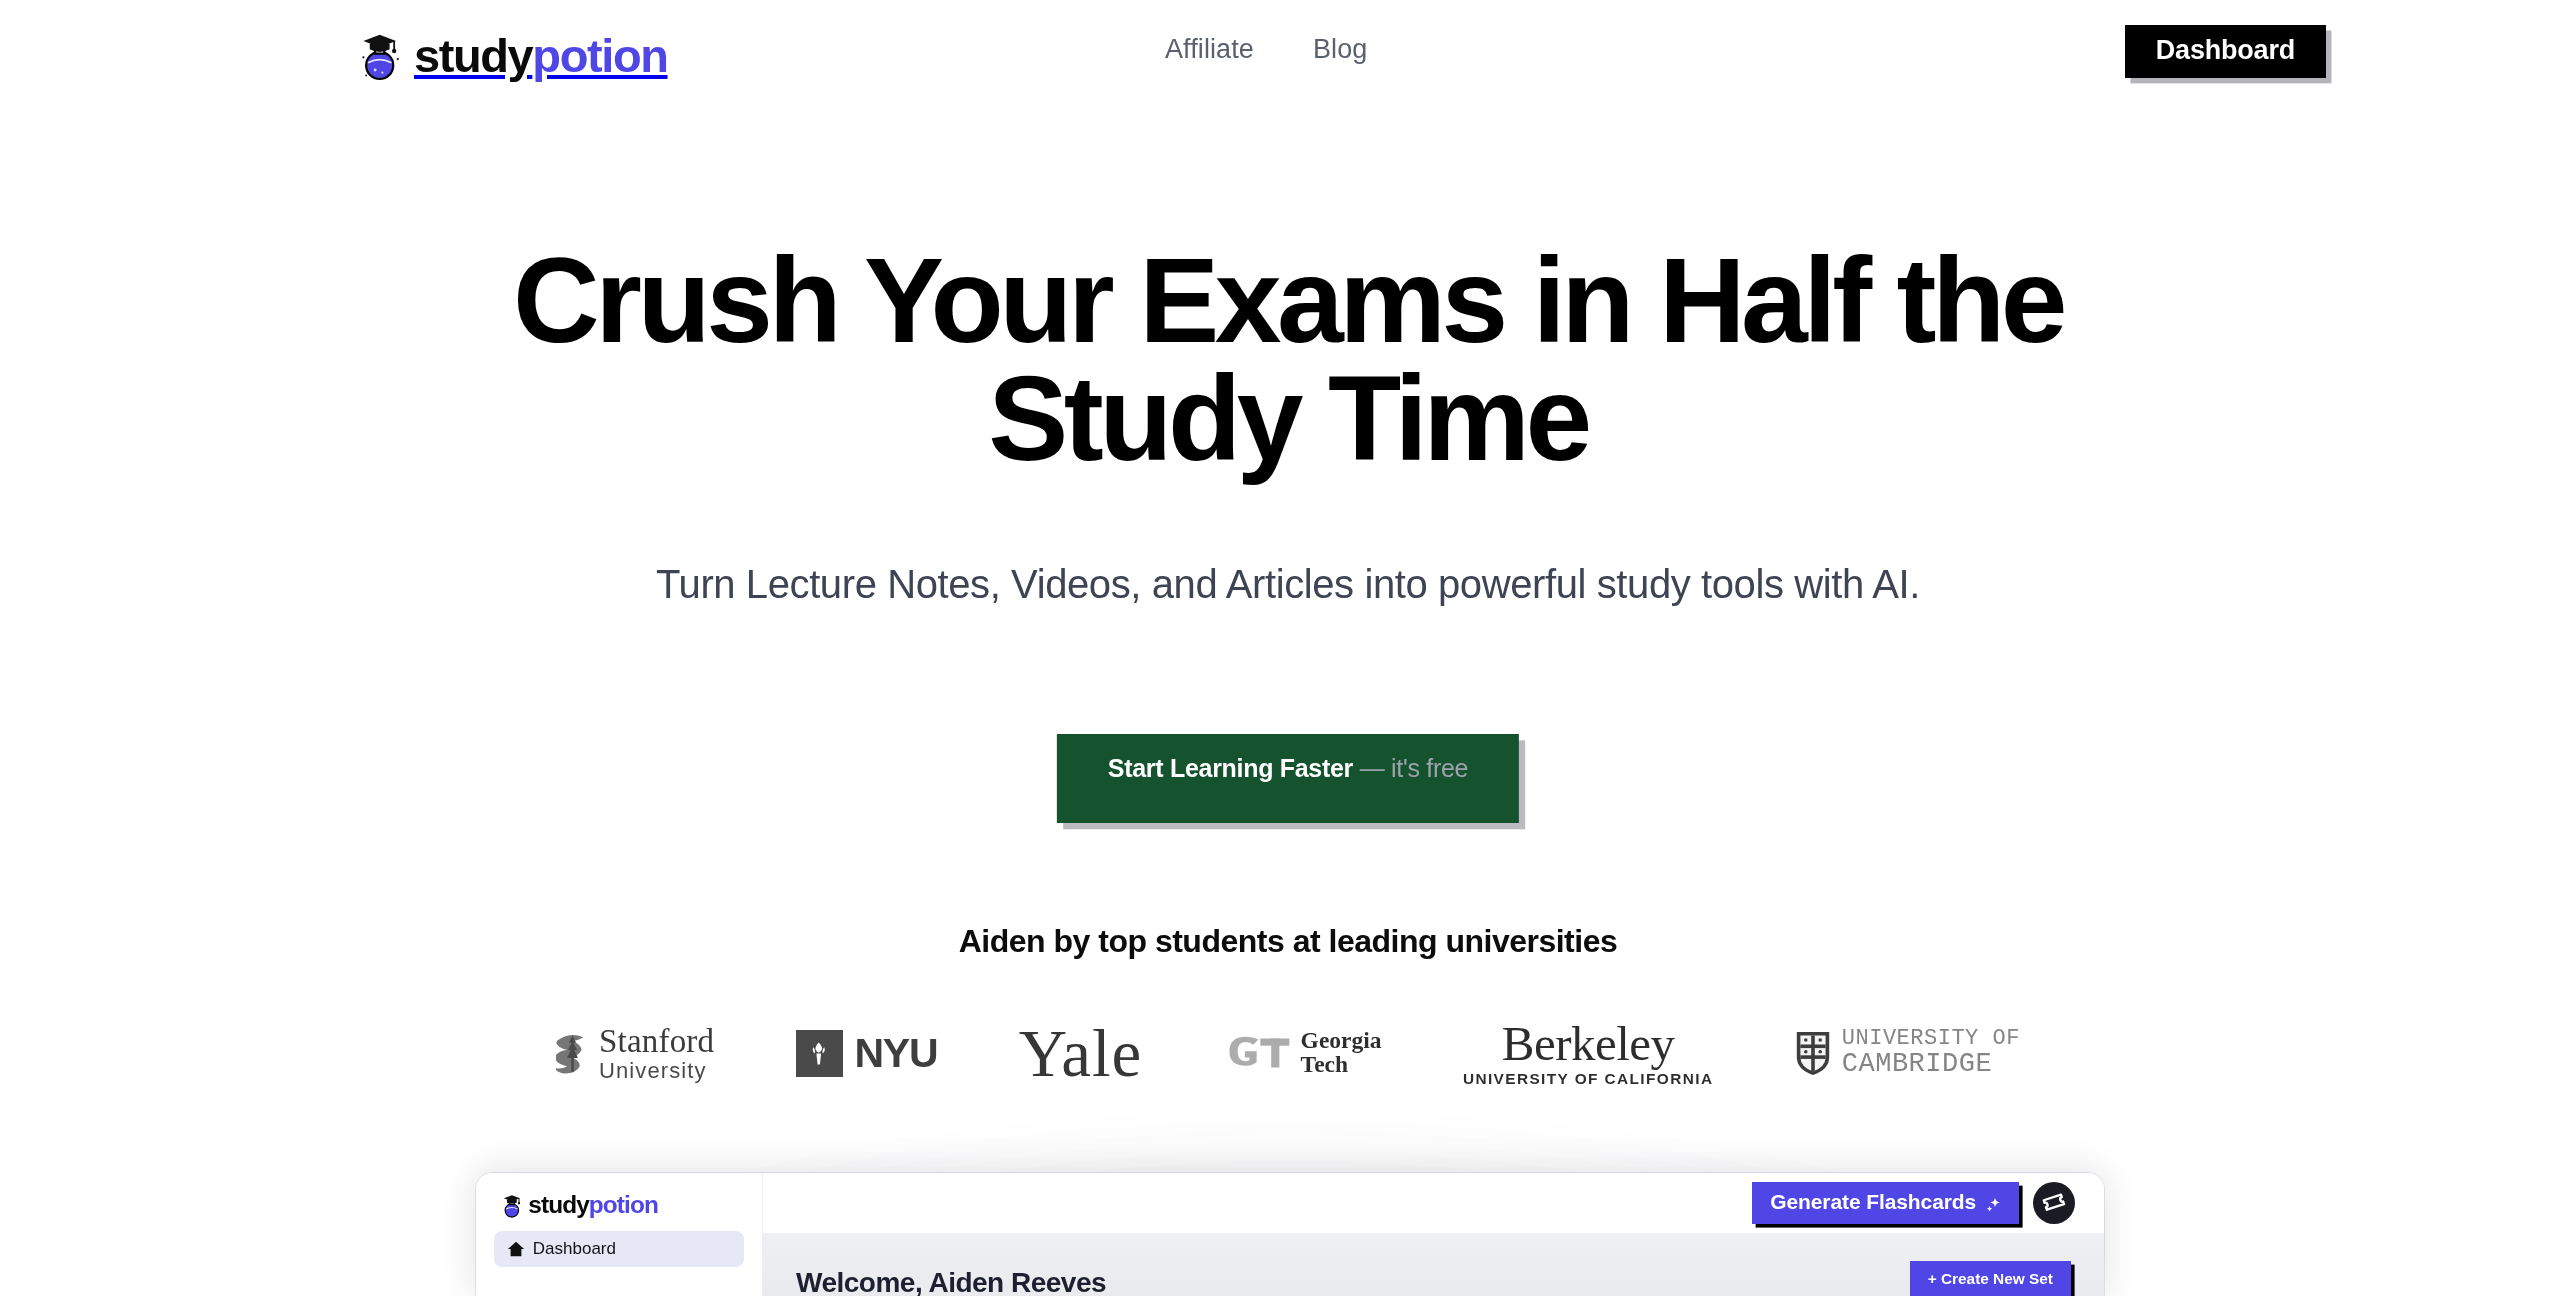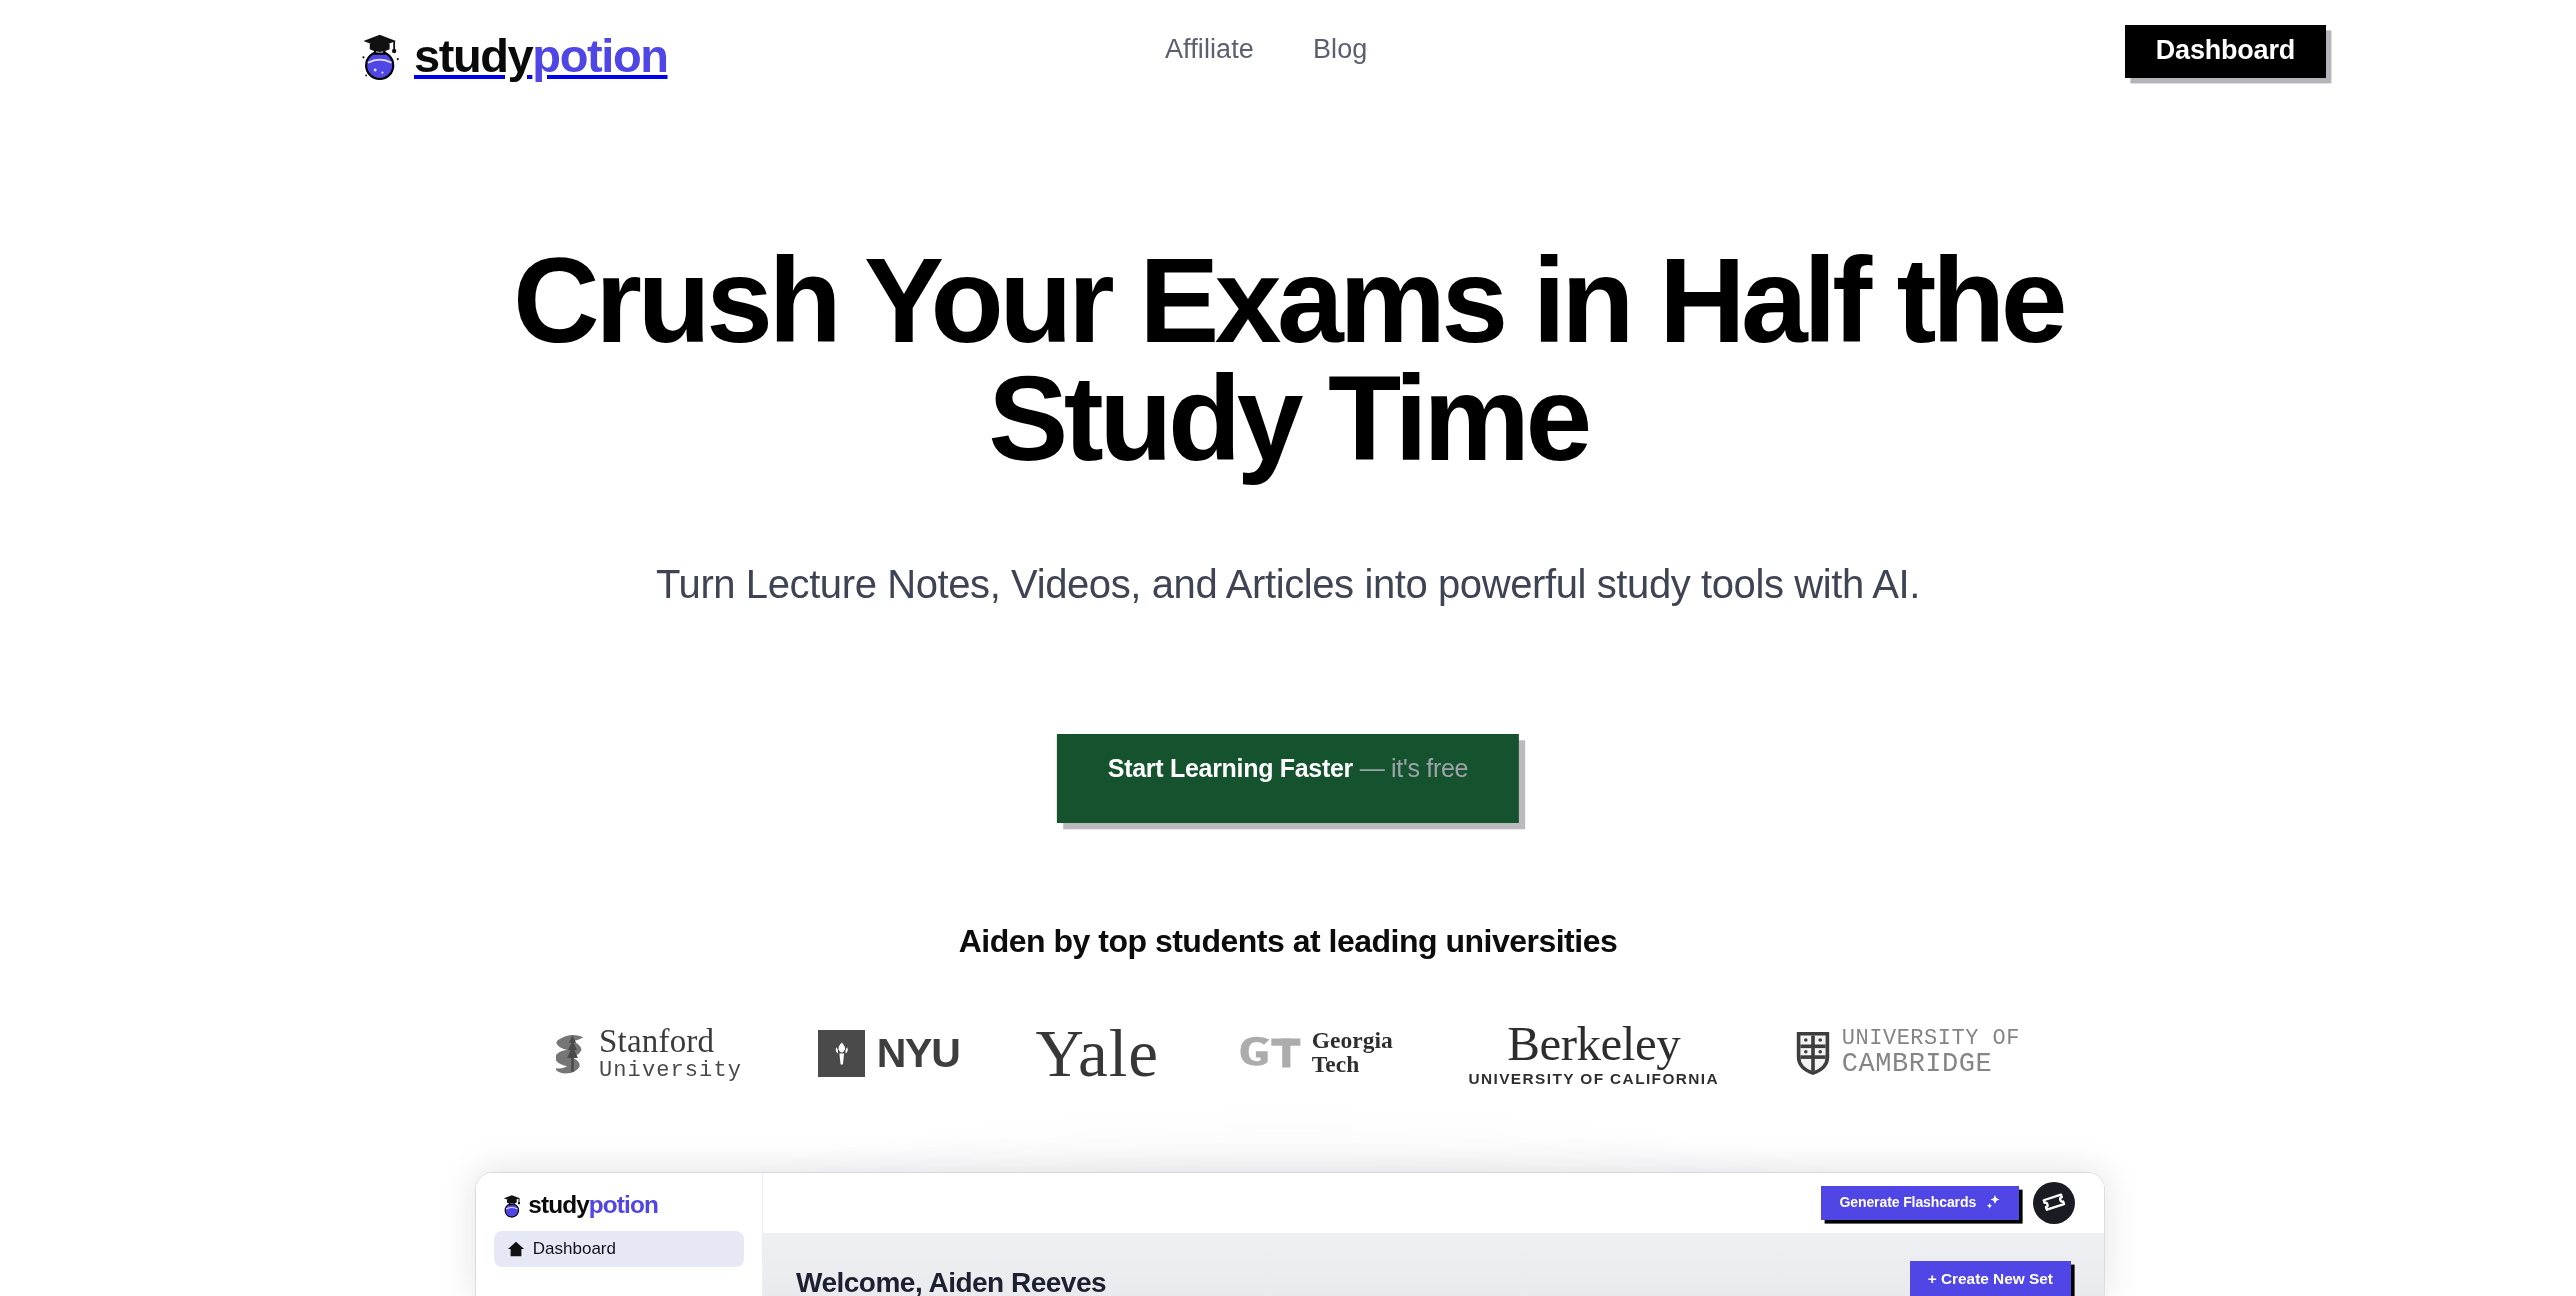--- a/index.html
+++ b/index.html
@@ -81,21 +81,21 @@
     position: absolute; top: 1014px; left: 50%; transform: translateX(-50%);
     width: 1464px; display: flex; align-items: center; justify-content: space-between;
   }
   .uni-logo { display: flex; align-items: center; justify-content: center; height: 78px; filter: grayscale(1); opacity: .92; }
 
   
   .l-stanford { gap: 10px; }
   .stanford-mark { width: 33px; height: 47px; position: relative; }
   .stanford-text { display: flex; flex-direction: column; align-items: flex-start; line-height: 1; }
   .stanford-text .s1 { font-family: "Liberation Serif", serif; font-size: 33px; color: #2b2b2b; letter-spacing: 0.2px; }
-  .stanford-text .s2 { font-family: Liberation Mono, monospace; font-size: 22px; color: #3a3a3a; letter-spacing: 1.1px; margin-top: 2px; }
+  .stanford-text .s2 { font-family: Liberation Sans, sans-serif; font-size: 22px; color: #3a3a3a; letter-spacing: 1.1px; margin-top: 2px; }
 
   
   .l-nyu { gap: 11.8px; }
   .nyu-square { width: 47px; height: 47px; background: #3b3b3e; display: flex; align-items: center; justify-content: center; }
   .nyu-word { font-size: 41px; font-weight: 800; color: #2e2e31; letter-spacing: -1.2px; font-family: "Liberation Sans", sans-serif; }
 
   
   .yale-word { font-family: "Liberation Serif", serif; font-size: 67px; color: #27272b; letter-spacing: 0.9px; line-height: 1; }
 
   
@@ -146,21 +146,21 @@
   }
   .pv-home-icon { width: 18px; height: 18px; flex: none; }
 
   .pv-main { flex: 1; display: flex; flex-direction: column; background: #ffffff; }
   .pv-topbar {
     height: 61px; flex: none; display: flex; align-items: center; justify-content: flex-end;
     gap: 13.6px; padding: 0 29px; border-bottom: 0.9px solid #edeff4; background: #ffffff;
   }
   .pv-gen-btn {
     background: #4f46e5; color: #ffffff; border: none; cursor: pointer;
-    font-size: 14px; font-weight: 600; letter-spacing: -0.1px;
+    font-size: 21px; font-weight: 600; letter-spacing: -0.1px;
     padding: 8.1px 18px 10px; display: flex; align-items: center; gap: 9px;
     box-shadow: 3.6px 3.6px 0 #000000; white-space: nowrap;
   }
   .pv-sparkle { width: 16.3px; height: 16.3px; flex: none; }
   .pv-ticket-btn {
     width: 42px; height: 42px; border-radius: 50%; background: #1b1b23;
     display: flex; align-items: center; justify-content: center; border: none; cursor: pointer; flex: none;
   }
   .pv-content {
     flex: 1; padding: 20px 33px 0;

